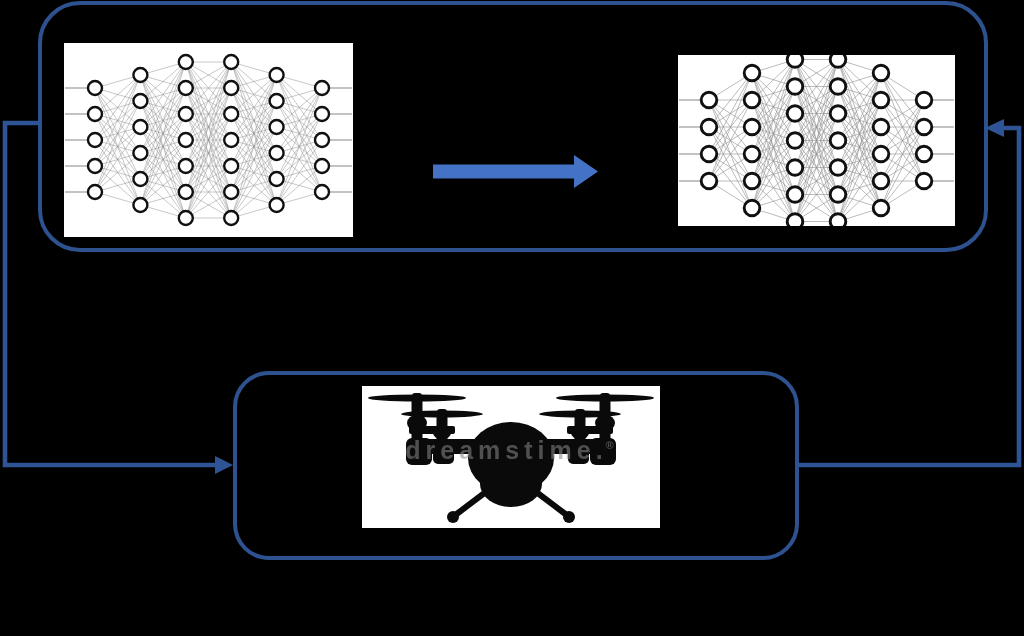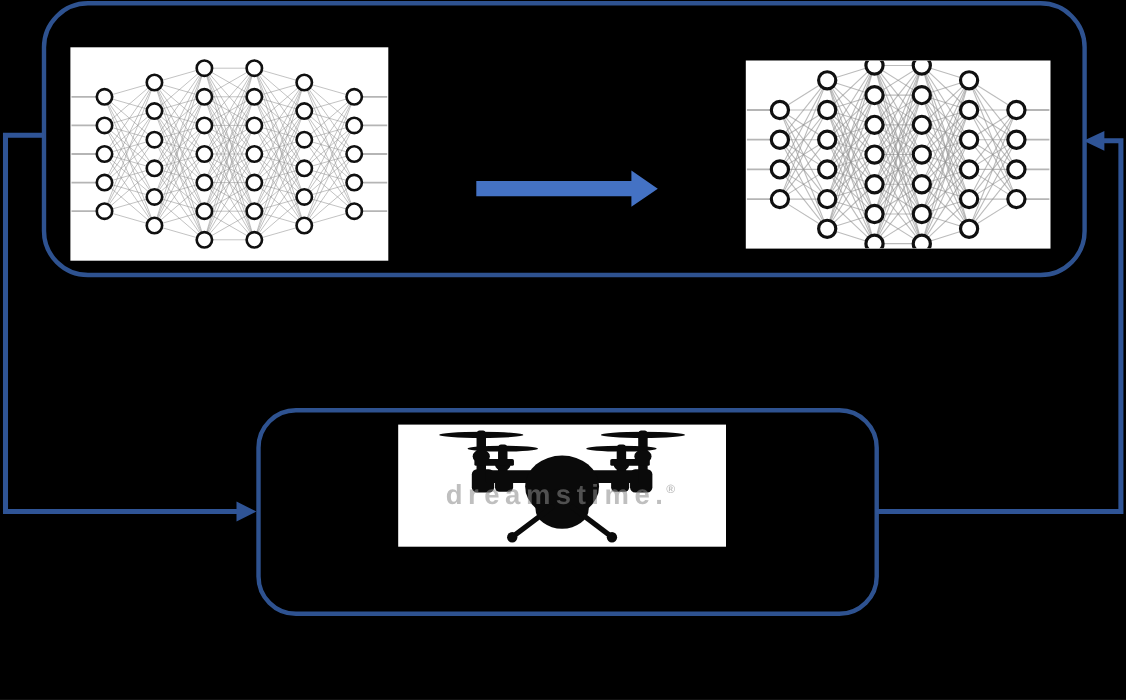--- a/index.html
+++ b/index.html
@@ -18,21 +18,21 @@
   .canvas{
     position:relative;width:1024px;height:636px;background:var(--c-bg);
     overflow:hidden;font-family:"Liberation Sans",sans-serif;
   }
   .box{position:absolute;border:4.5px solid var(--c-border);background:transparent;box-sizing:border-box;}
   .top-box{left:38px;top:1px;width:949.5px;height:251px;border-radius:42px;}
   .bottom-box{left:232.5px;top:370.5px;width:566px;height:189.5px;border-radius:36px;}
   .img-card{position:absolute;background:var(--c-card);overflow:hidden;}
   .card-original{left:21.5px;top:37.5px;width:289px;height:194px;}
   .card-pruned{left:635.5px;top:49.5px;width:277px;height:171px;}
-  .card-drone{left:125px;top:11px;width:298px;height:111px;}
+  .card-drone{left:125px;top:11px;width:298px;height:142px;}
   .img-card svg{display:block;width:100%;height:100%;}
   .overlay{position:absolute;left:0;top:0;width:1024px;height:636px;pointer-events:none;}
   .overlay .conn{fill:none;stroke:var(--c-connector);stroke-width:4.6;stroke-linejoin:miter;}
   .overlay .head{fill:var(--c-connector);stroke:none;}
   .overlay .bigarrow{fill:var(--c-arrow);stroke:none;}
   .drone ellipse,.drone rect,.drone circle{fill:var(--c-drone);}
   .drone .leg{fill:none;stroke:var(--c-drone);stroke-width:6;stroke-linecap:round;}
   .watermark{
     position:absolute;left:0;right:0;top:50px;text-align:center;
     font-size:25px;font-weight:700;letter-spacing:5px;

